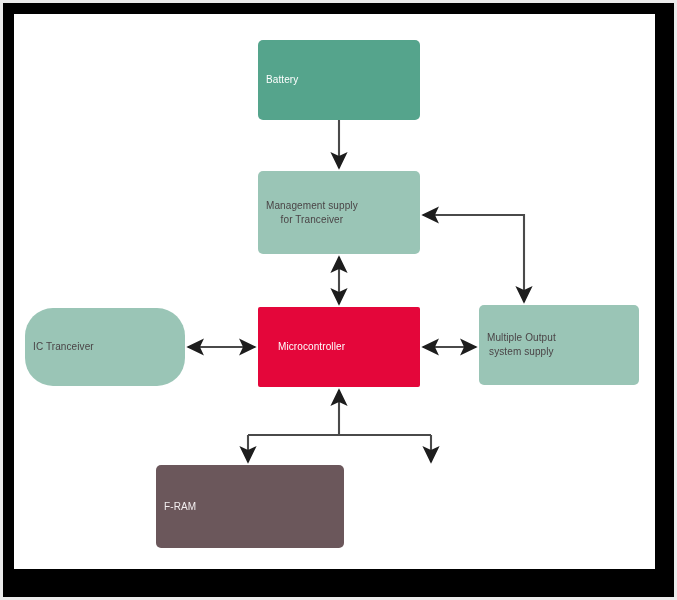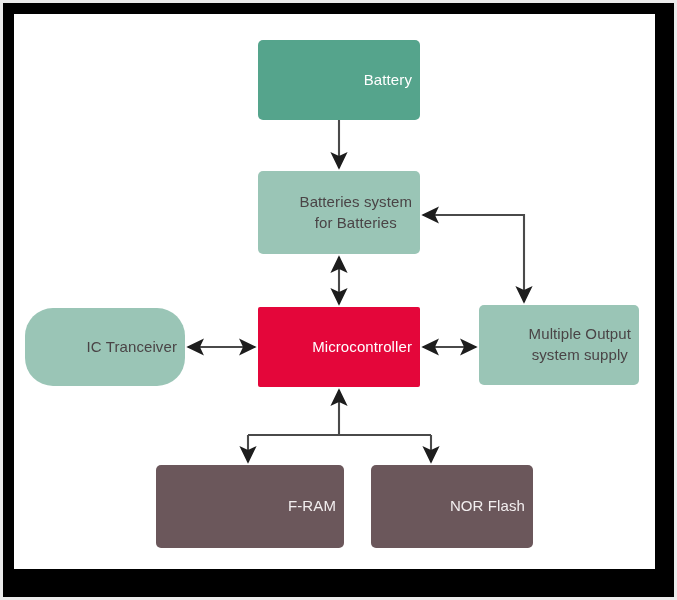--- a/index.html
+++ b/index.html
@@ -48,23 +48,23 @@
     width: 641px;
     height: 555px;
   }
 
   
   .block {
     position: absolute;
     box-sizing: border-box;
     display: flex;
     align-items: center;
-    justify-content: flex-end;
+    justify-content: flex-start;
     text-align: center;
-    font-size: 15px;
+    font-size: 10px;
     line-height: 1.38;
     letter-spacing: 0.1px;
     padding: 4px 8px;
     border-radius: 5px;
   }
   .block.sharp { border-radius: 2px; }
   .block-label { display: block; }
 
   .fill-teal   { background: #55a48c; color: #ffffff; }
   .fill-sage   { background: #9ac5b6; color: #4a4446; }
@@ -106,38 +106,35 @@
       </g>
     </svg>
 
     <div id="diagram-layer">
 
       <div class="block fill-teal" style="left:244px; top:26px; width:162px; height:80px;">
         <span class="block-label">Battery</span>
       </div>
 
       <div class="block fill-sage" style="left:244px; top:157px; width:162px; height:83px;">
-        <span class="block-label"><span>Batteries system</span><br><span>for Batteries</span></span>
+        <span class="block-label"><span>Management supply</span><br><span>for Tranceiver</span></span>
       </div>
 
       <div class="block fill-sage" style="left:11px; top:294px; width:160px; height:78px;border-radius:28px;">
         <span class="block-label">IC Tranceiver</span>
       </div>
 
       <div class="block fill-crimson sharp" style="left:244px; top:293px; width:162px; height:80px;">
         <span class="block-label">Microcontroller</span>
       </div>
 
       <div class="block fill-sage" style="left:465px; top:291px; width:160px; height:80px;">
         <span class="block-label"><span>Multiple Output</span><br><span>system supply</span></span>
       </div>
 
       <div class="block fill-mauve" style="left:142px; top:451px; width:188px; height:83px;">
         <span class="block-label">F-RAM</span>
       </div>
 
-      <div class="block fill-mauve" style="left:357px; top:451px; width:162px; height:83px;">
-        <span class="block-label">NOR Flash</span>
-      </div>
 
     </div>
   </div>
 </div>
 
 </body></html>

